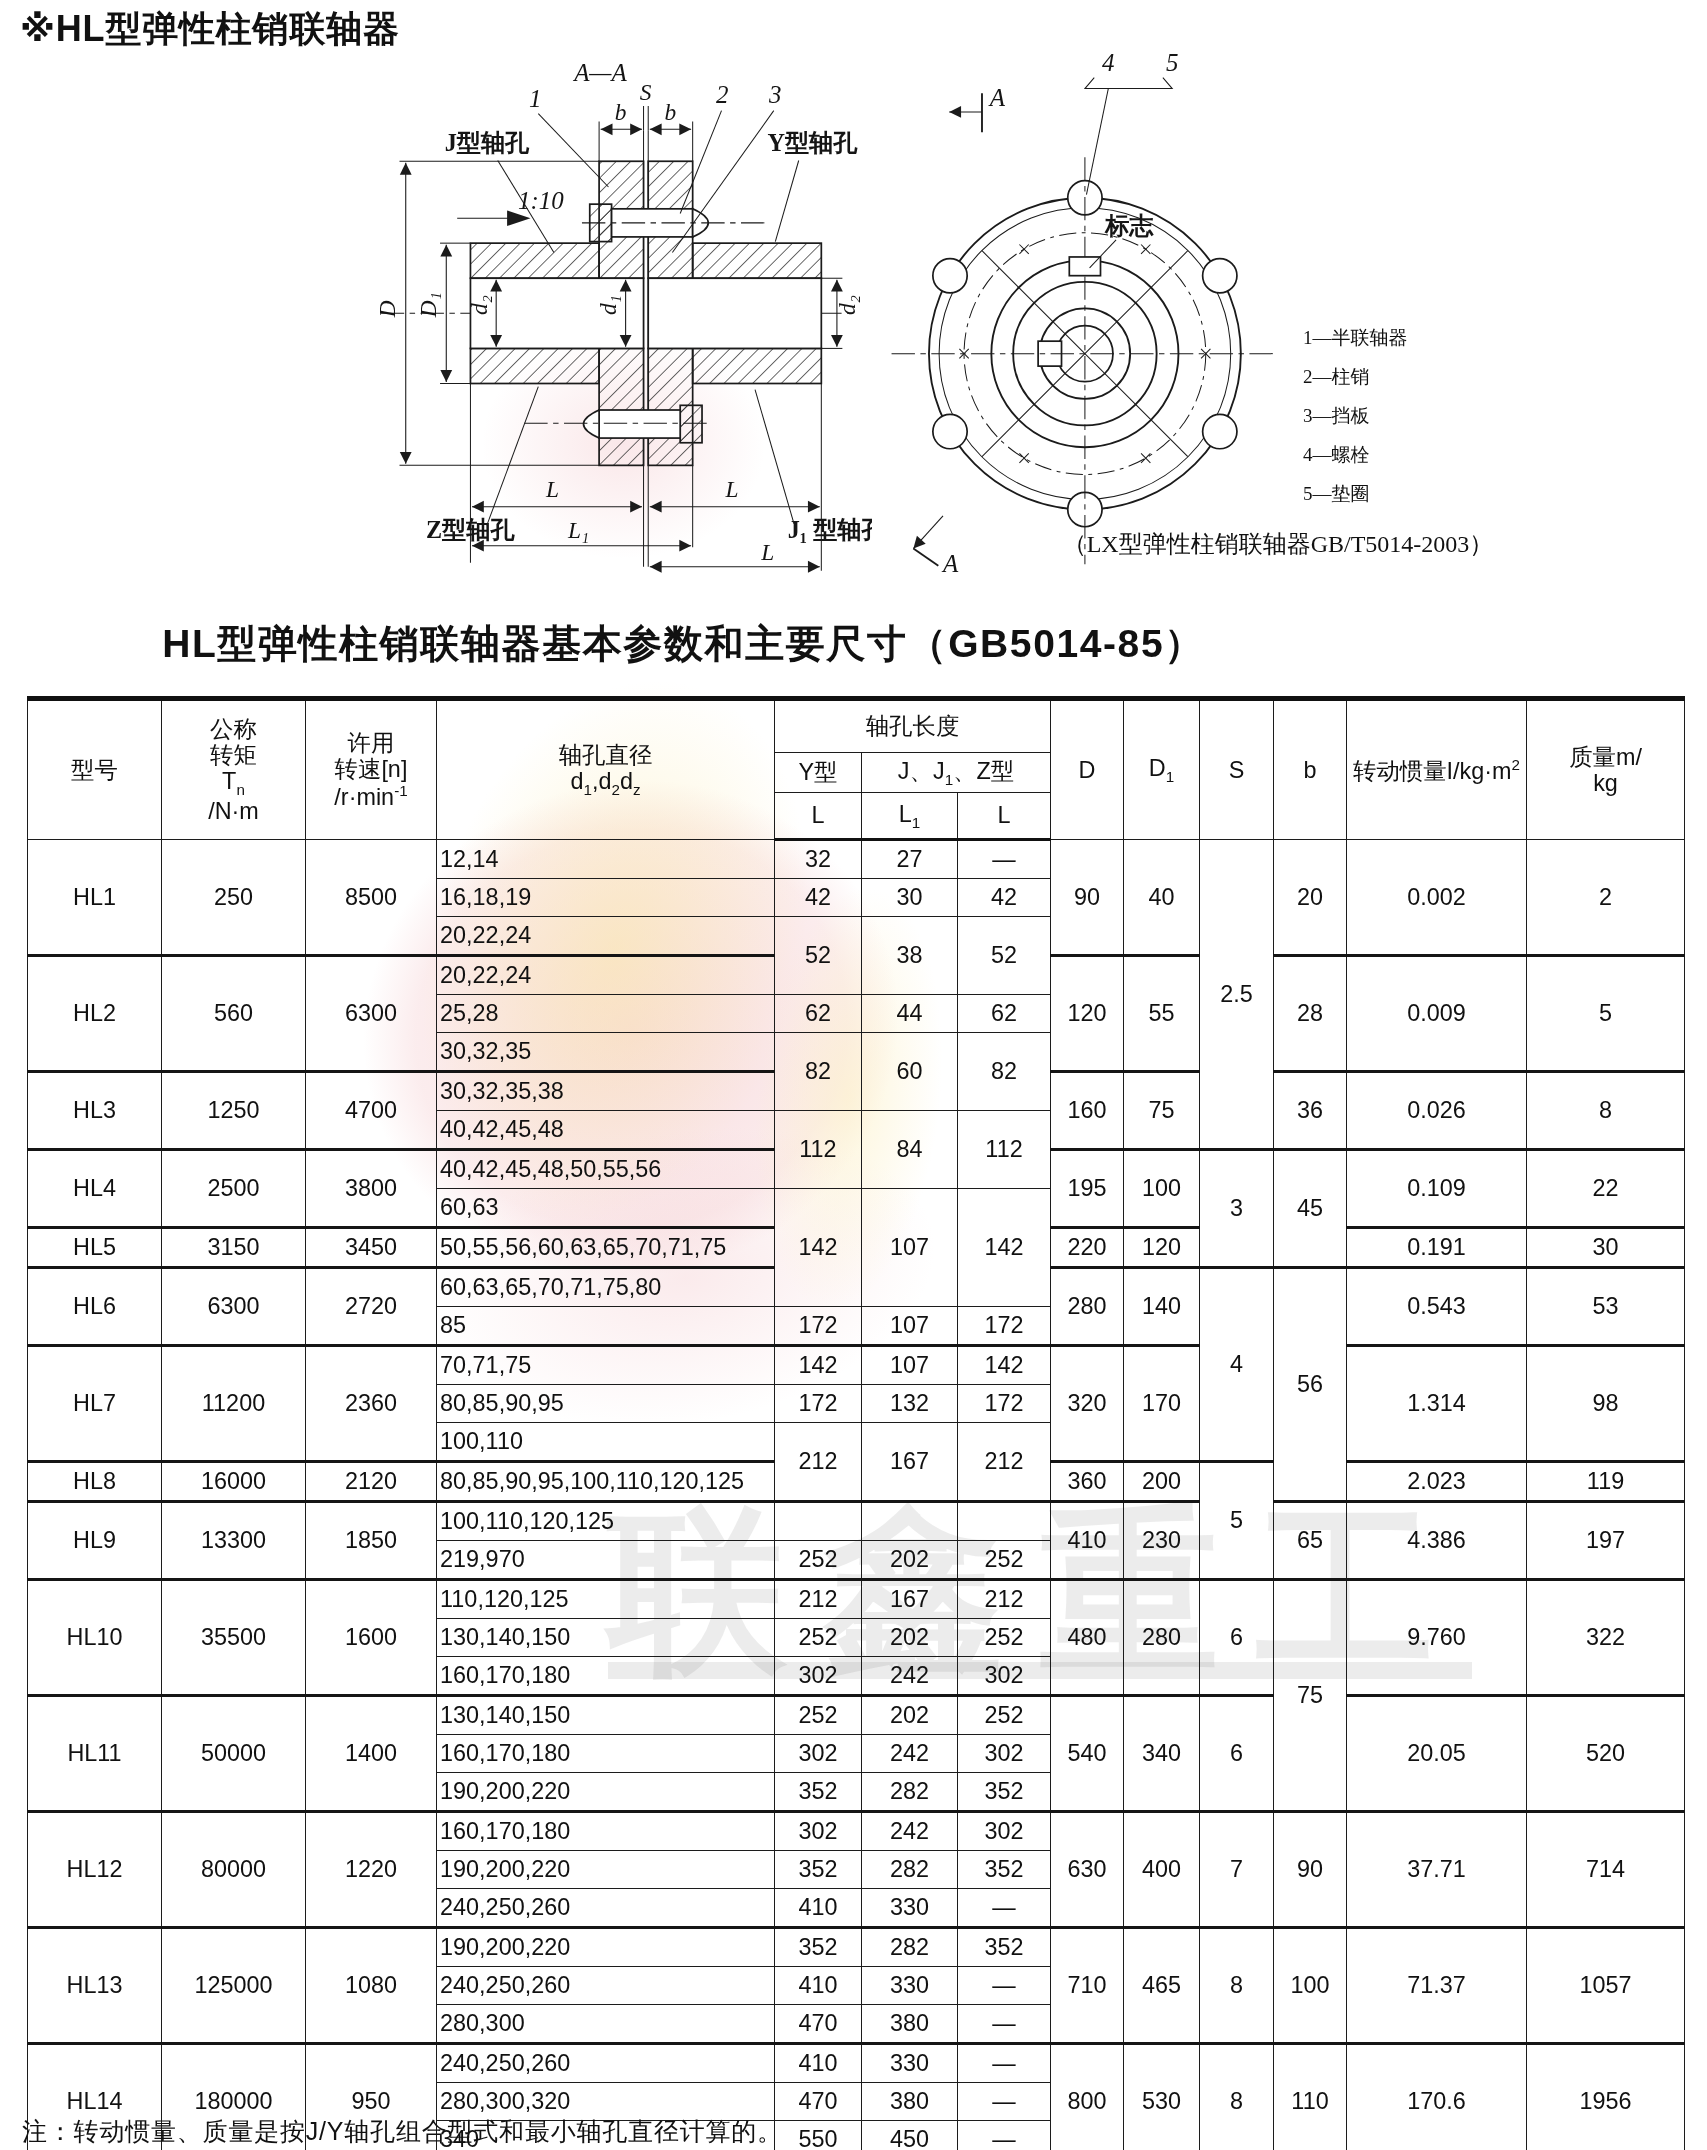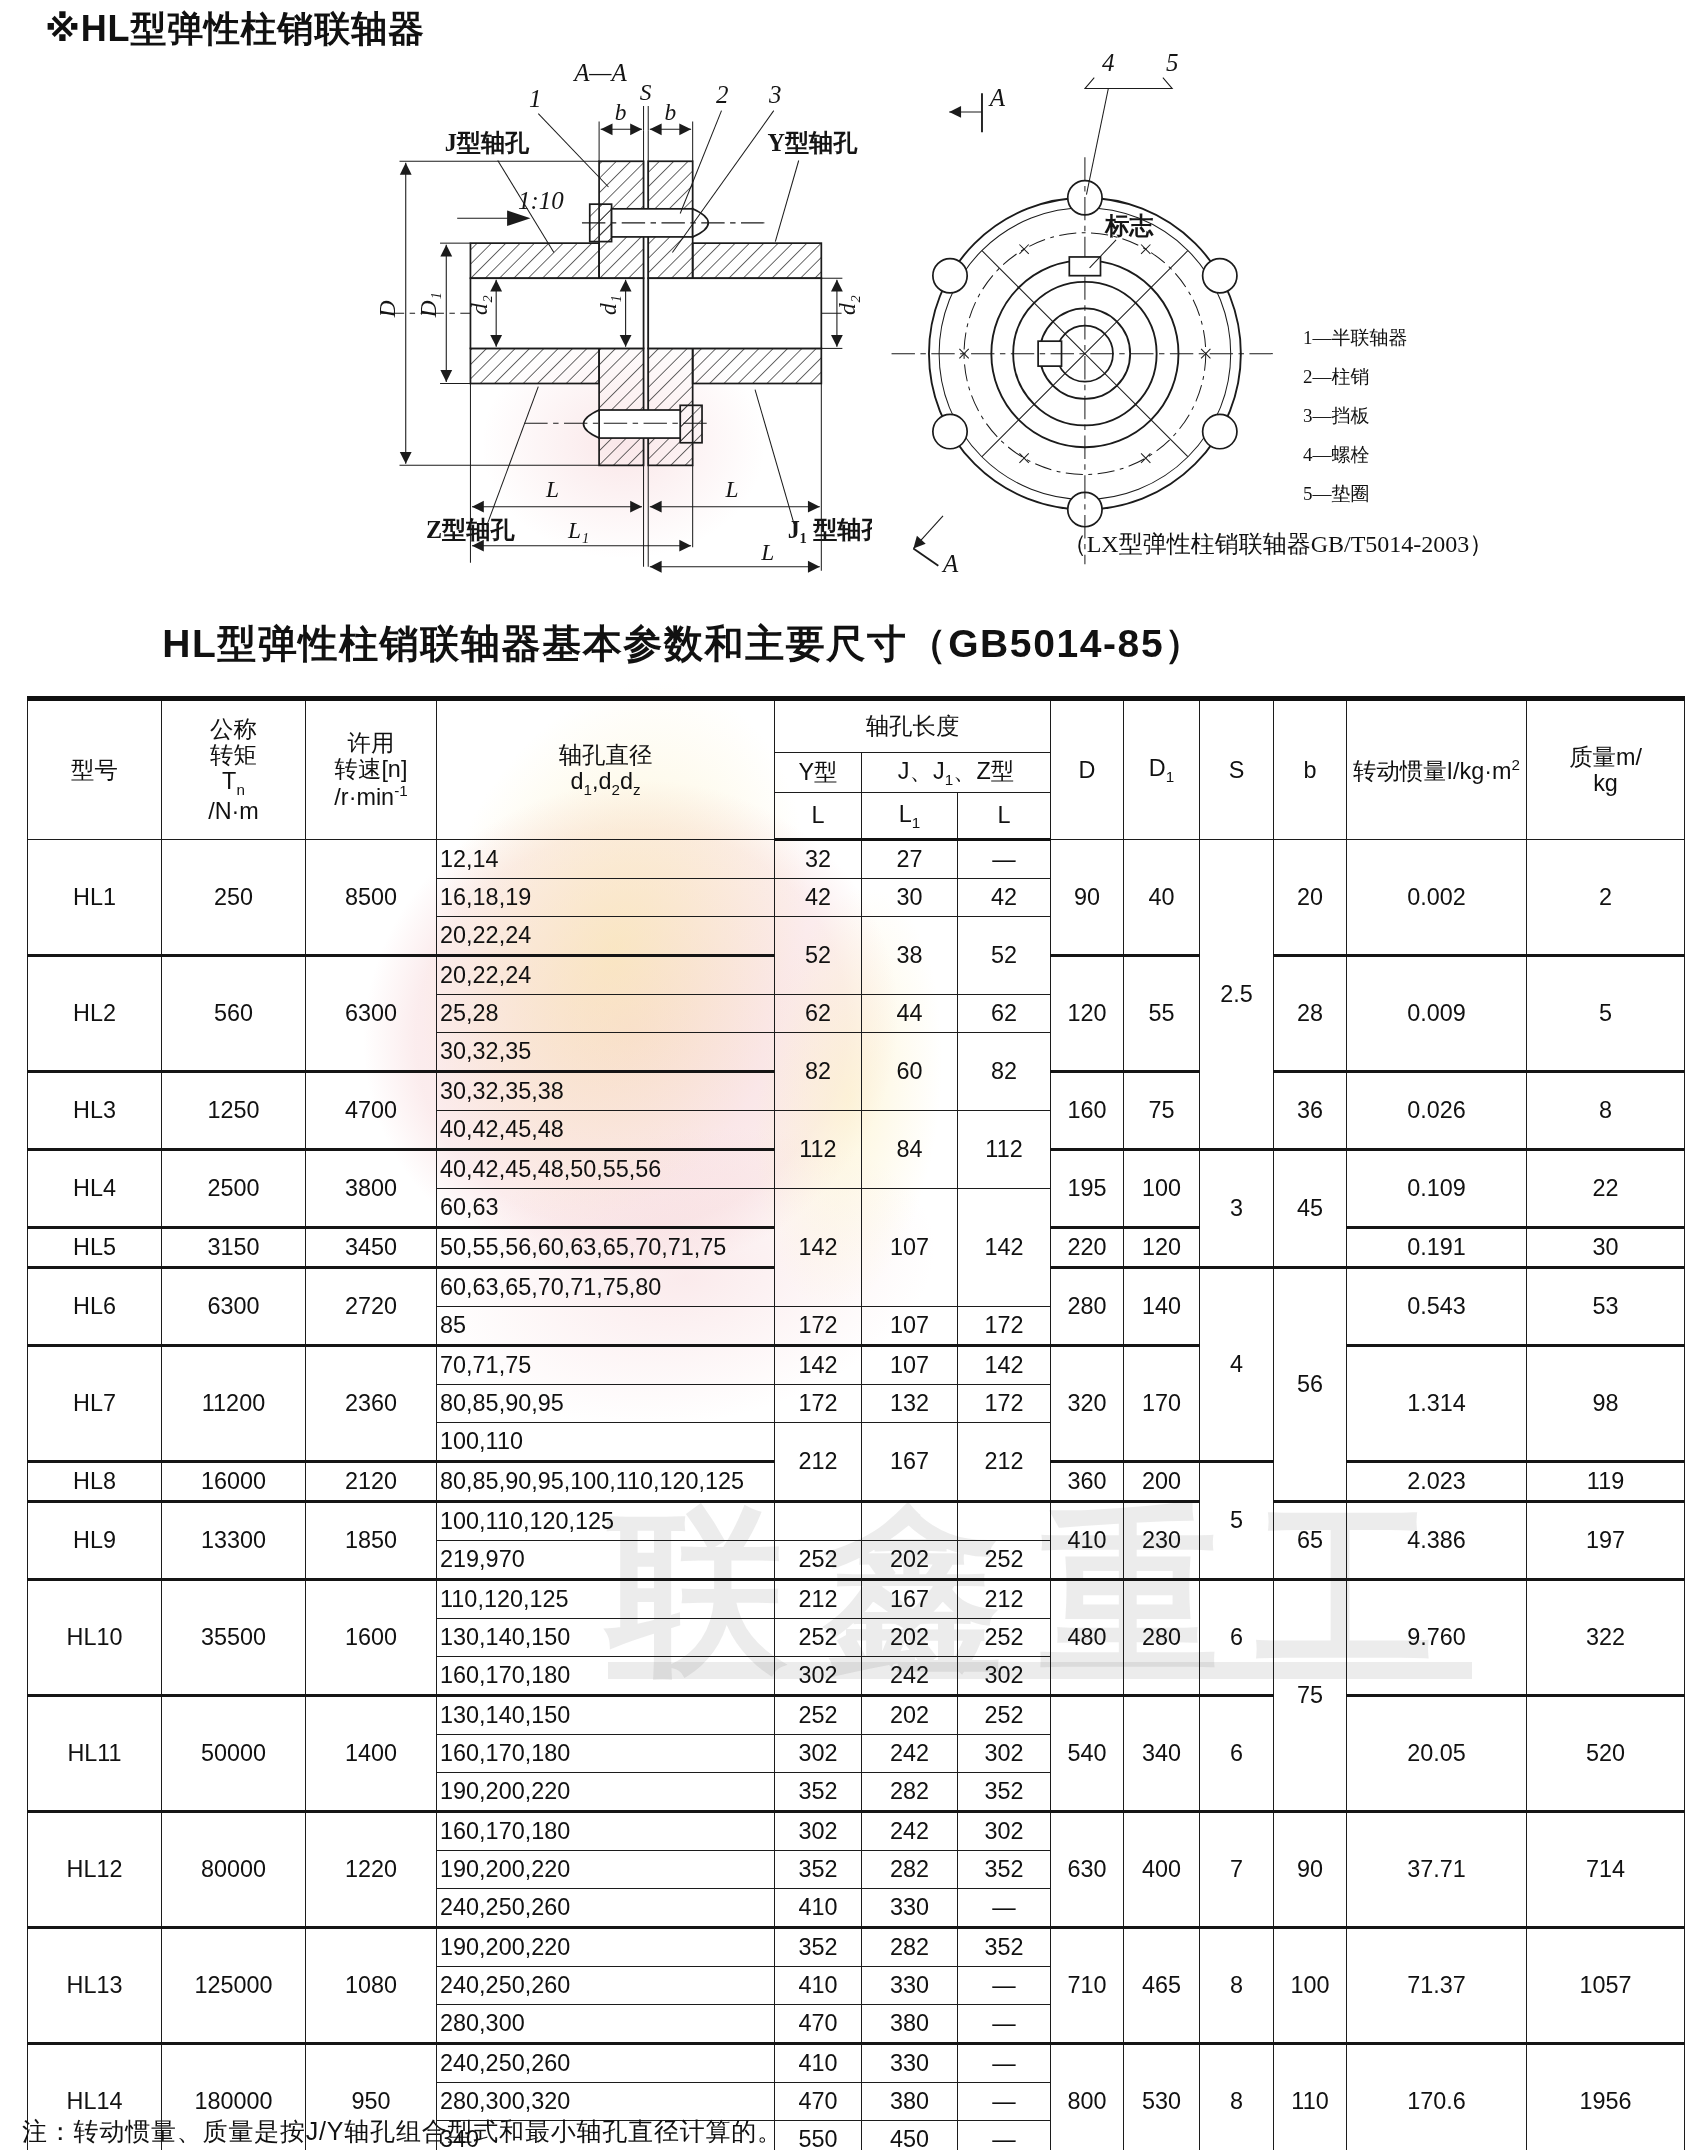--- a/index.html
+++ b/index.html
@@ -18,21 +18,21 @@
   .wm-pink3{left:335px;top:1075px;width:701px;height:405px;border-radius:50%;
     background:radial-gradient(closest-side,rgba(242,196,200,.35),rgba(242,196,200,0) 72%);transform:rotate(-10deg);}
   .wm-yellow1{left:366px;top:577px;width:499px;height:748px;border-radius:46%;
     background:radial-gradient(closest-side,rgba(250,233,168,.55),rgba(250,233,168,0) 74%);transform:rotate(16deg);}
   .wm-yellow2{left:732px;top:826px;width:234px;height:545px;border-radius:50%;
     background:radial-gradient(closest-side,rgba(252,240,196,.6),rgba(252,240,196,0) 78%);transform:rotate(6deg);}
   .wm-text{left:608px;top:1473px;width:1013px;font-size:179px;font-weight:bold;
     letter-spacing:37px;color:rgba(70,70,70,0.10);white-space:nowrap;
     font-family:"Liberation Serif","DejaVu Serif",serif;text-decoration:underline;}
   
-  .main-title{position:absolute;z-index:2;left:20px;top:4.7px;font-size:36px;font-weight:bold;letter-spacing:0.8px;margin-left:25px;}
+  .main-title{position:absolute;z-index:2;left:20px;top:4.7px;font-size:36px;font-weight:bold;letter-spacing:0.8px;}
   .table-title{position:absolute;z-index:2;left:0;top:617px;width:1367px;text-align:center;
     font-size:39px;font-weight:bold;letter-spacing:1.6px;}
   .footnote{position:absolute;z-index:2;left:22px;top:2115px;font-size:25px;letter-spacing:0.8px;}
   
   .draw{position:absolute;z-index:2;}
   #draw-left{left:334px;top:56px;}
   #draw-right{left:851px;top:48px;}
   .legend{position:absolute;z-index:2;left:1303px;top:318px;font-size:19px;line-height:39px;
     font-family:"Liberation Serif","DejaVu Serif",serif;}
   .caption{position:absolute;z-index:2;left:896px;top:528px;width:764px;text-align:center;font-size:24px;

